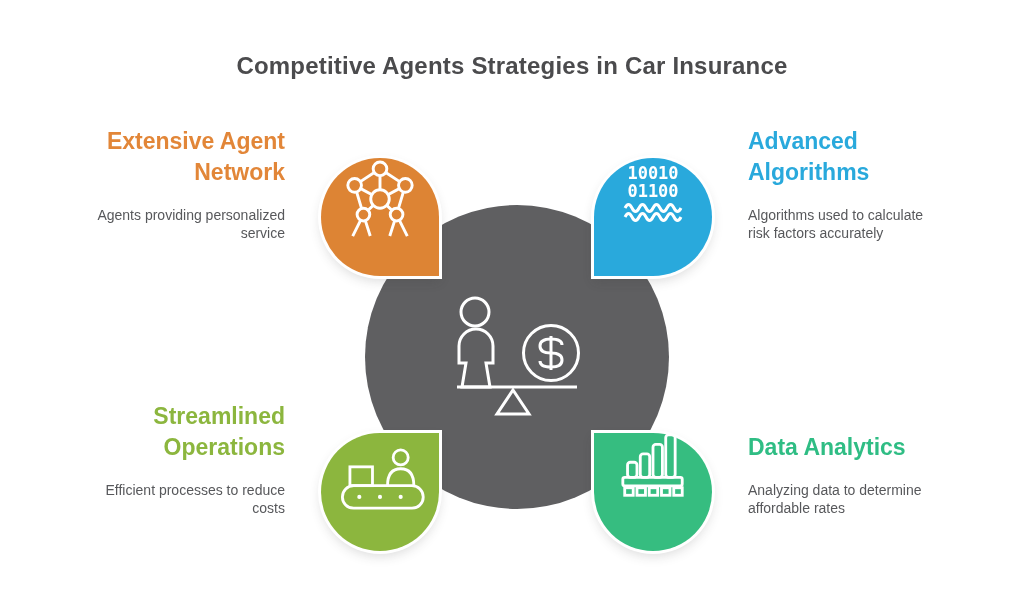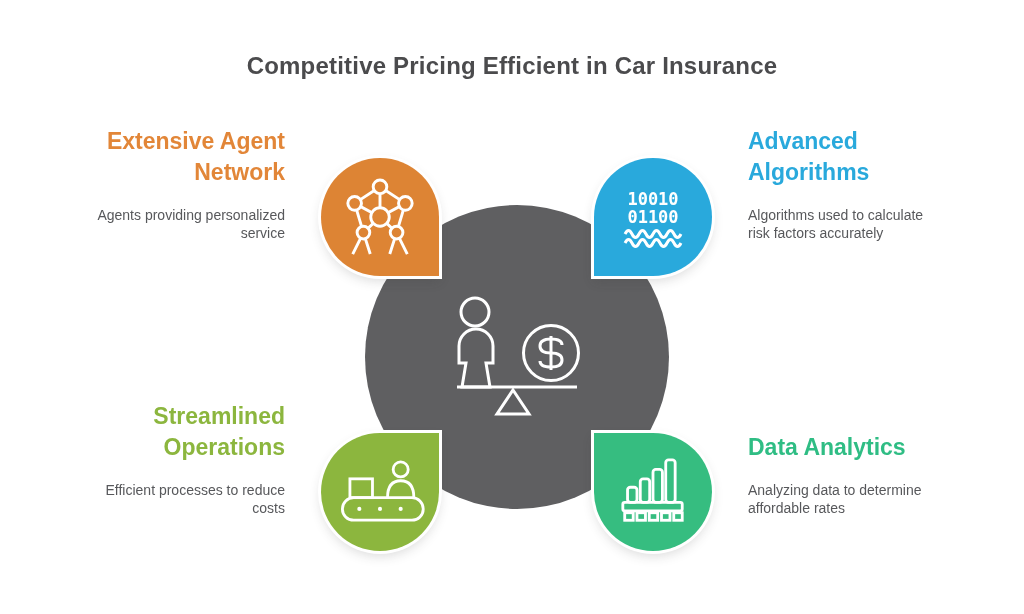--- a/index.html
+++ b/index.html
@@ -15,21 +15,21 @@
   
   .center-circle {
     position:absolute; left:365px; top:205px; width:304px; height:304px;
     border-radius:50%; background:#5F5F61;
   }
   .center-icon { position:absolute; left:40px; top:70px; }
 
   
   .bubble {
     position:absolute; width:118px; height:118px;
-    display:flex; align-items:center; justify-content:center;
+    display:flex; justify-content:center;
     box-shadow:0 0 0 3px #ffffff, 0 5px 12px rgba(50,50,50,0.18);
   }
   .bubble.tl { left:321px; top:158px; background:#DD8434; border-radius:50% 50% 0 50%; }
   .bubble.tr { left:594px; top:158px; background:#29A9DC; border-radius:50% 50% 50% 0; }
   .bubble.bl { left:321px; top:433px; background:#8CB63E; border-radius:50% 0 50% 50%; }
   .bubble.br { left:594px; top:433px; background:#36BD80; border-radius:0 50% 50% 50%; }
 
   
   .q-title { position:absolute; width:310px; font-size:23px; font-weight:bold; line-height:31px; }
   .q-title.tl { right:739px; top:126px; text-align:right; color:#E28638; }
@@ -45,21 +45,21 @@
   .q-desc.br { left:748px;  top:481px; text-align:left; }
 
   svg { display:block; }
   .stroke { fill:none; stroke:#ffffff; stroke-width:3; }
 </style>
 </head>
 <body>
 
 <div class="stage">
 
-  <h1 class="title">Competitive Pricing Efficient in Car Insurance</h1>
+  <h1 class="title">Competitive Agents Strategies in Car Insurance</h1>
 
   <div class="center-circle">
     <svg class="center-icon" width="220" height="150" viewBox="0 0 220 150">
 
       <circle class="stroke" cx="70" cy="37" r="14" stroke-width="3.4"></circle>
       <path class="stroke" stroke-width="3.4" d="M 54,88 L 54,71 A 17 17 0 0 1 88,71 L 88,88 L 81,88 L 85,112 L 57,112 L 61,88 Z"></path>
 
       <path class="stroke" stroke-width="3.2" d="M 52,112 H 172"></path>
       <path class="stroke" stroke-width="3.2" d="M 108,115 L 124,139 L 92,139 Z"></path>
 

